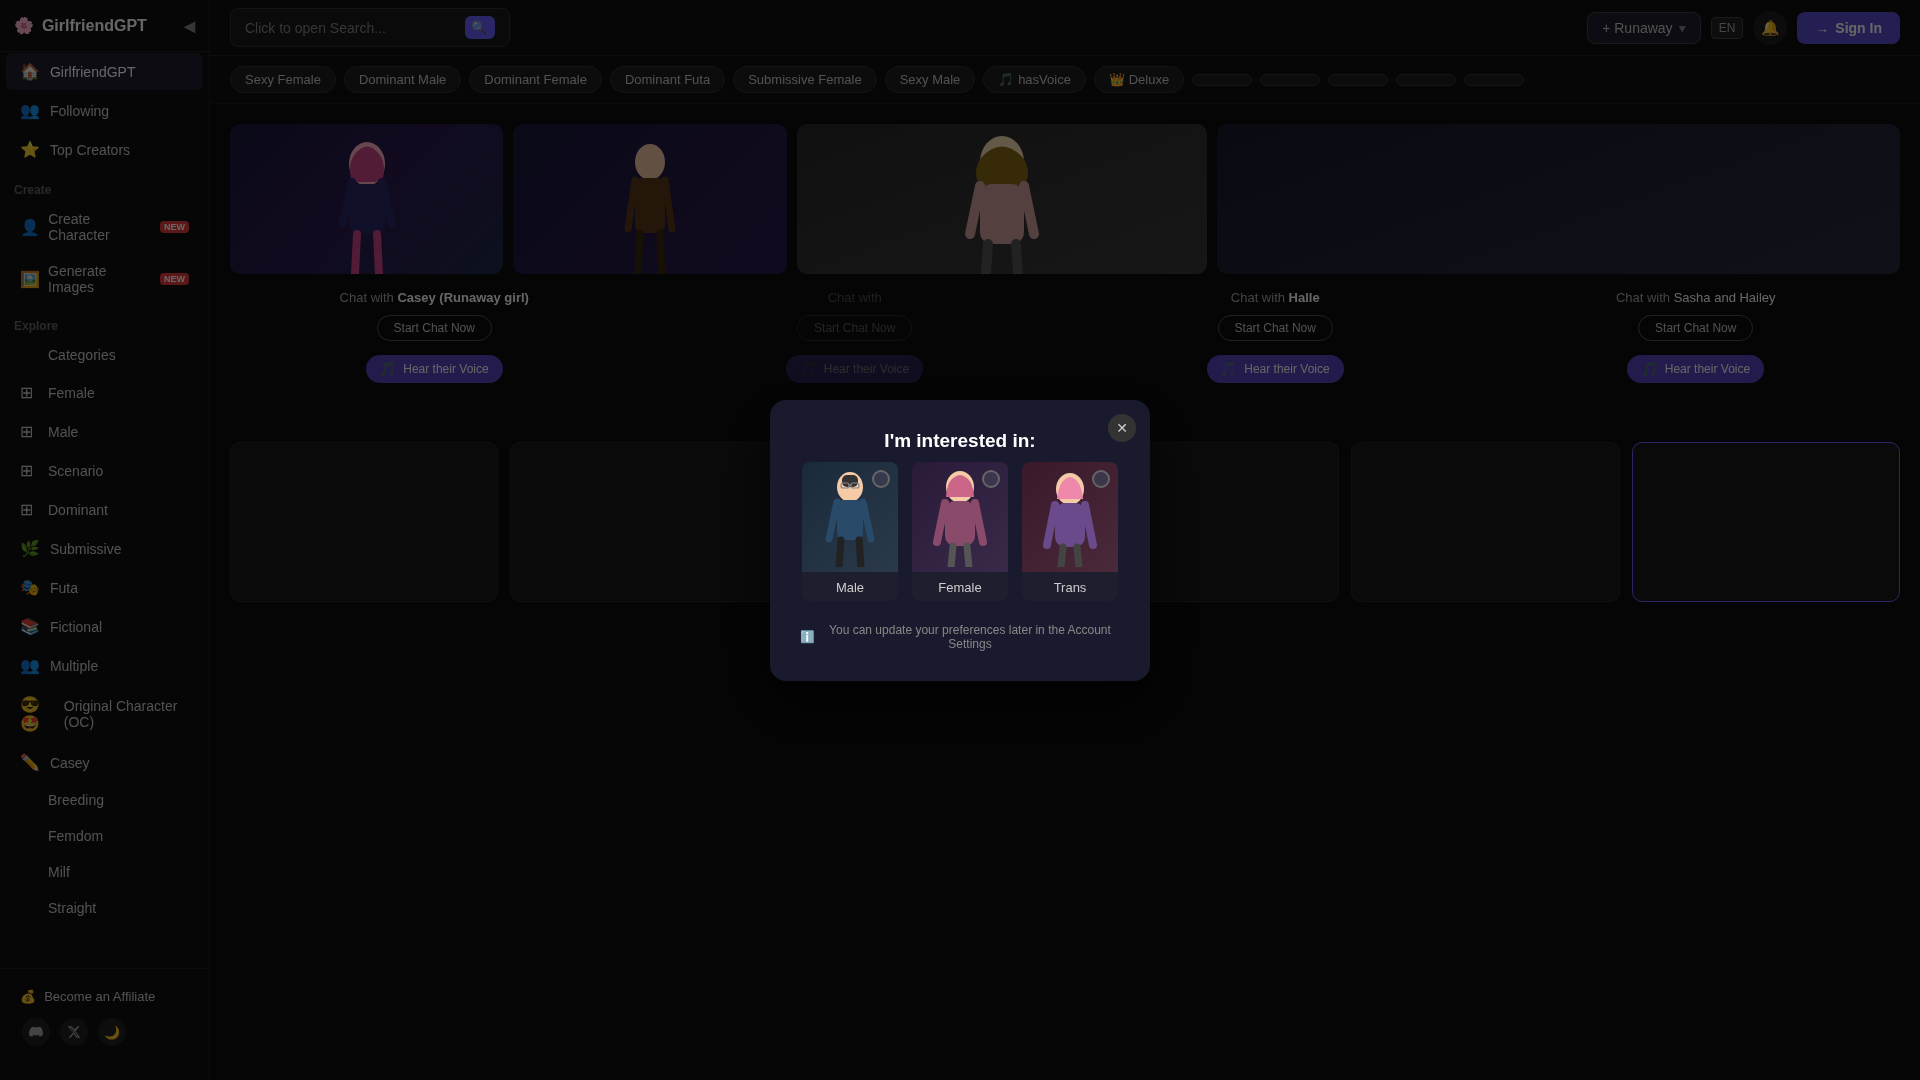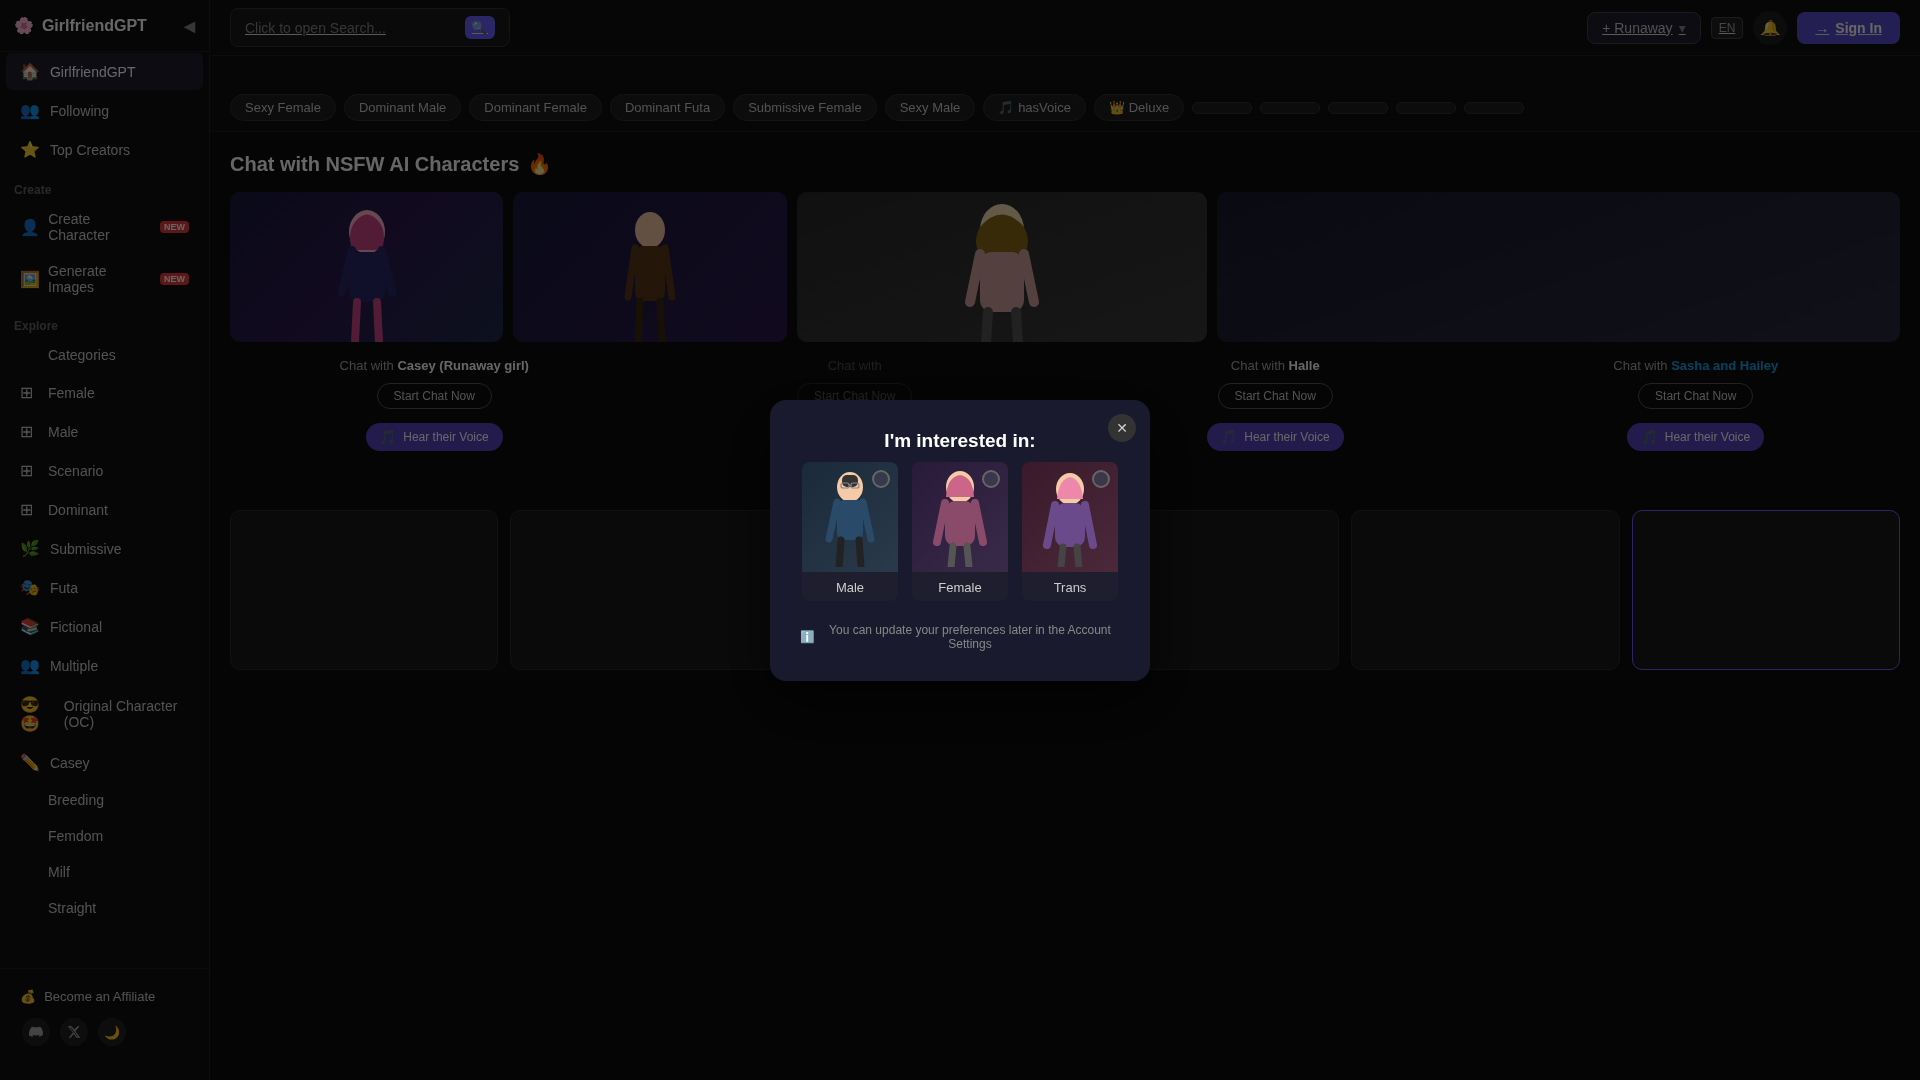--- a/index.html
+++ b/index.html
@@ -127,21 +127,20 @@
 
     
     .topbar {
       display: flex;
       align-items: center;
       gap: 16px;
       padding: 12px 20px;
       background: #111;
       border-bottom: 1px solid #222;
       height: 56px;
-      text-decoration: underline;
     }
     .search-box {
       display: flex;
       align-items: center;
       gap: 8px;
       background: #1a1a1a;
       border: 1px solid #333;
       border-radius: 8px;
       padding: 7px 14px;
       width: 280px;
@@ -220,21 +219,20 @@
     .filter-chip {
       background: #1e1e1e;
       border: 1px solid #333;
       border-radius: 20px;
       padding: 5px 14px;
       font-size: 13px;
       color: #ccc;
       white-space: nowrap;
       cursor: pointer;
       transition: background 0.15s;
-      margin-top: 28px;
     }
     .filter-chip.has-icon { display: flex; align-items: center; gap: 5px; }
 
     
     .content {
       flex: 1;
       overflow-y: auto;
       padding: 20px;
       position: relative;
     }
@@ -573,24 +571,20 @@
     <div class="filter-chip has-icon">🎵 hasVoice</div>
     <div class="filter-chip has-icon">👑 Deluxe</div>
     <div class="filter-chip" style="width:60px; background:#1e1e1e;"></div>
     <div class="filter-chip" style="width:60px; background:#1e1e1e;"></div>
     <div class="filter-chip" style="width:60px; background:#1e1e1e;"></div>
     <div class="filter-chip" style="width:60px; background:#1e1e1e;"></div>
     <div class="filter-chip" style="width:60px; background:#1e1e1e;"></div>
   </div>
 
   <div class="content">
-    <div class="section-title">
-      <span>Chat with NSFW AI Characters</span>
-      <span>🔥</span>
-    </div>
 
     <div style="display:flex; gap:10px; margin-bottom:16px; height:150px; overflow:hidden;">
       <div style="flex:1; border-radius:10px; background:linear-gradient(135deg,#1a1a3e,#2d1b4e,#1e2a4e); position:relative; overflow:hidden;">
         <div style="width:100%;height:100%;display:flex;align-items:center;justify-content:center;">
           <svg width="80" height="140" viewBox="0 0 80 140" style="position:absolute;bottom:0;">
             <ellipse cx="40" cy="30" rx="18" ry="22" fill="#ffb3c6"></ellipse>
             <rect x="22" y="50" width="36" height="50" rx="10" fill="#2a2a6a"></rect>
             <path d="M25 48 Q20 30 28 20 Q40 5 52 20 Q60 30 55 48" fill="#cc4488"></path>
             <line x1="25" y1="48" x2="15" y2="90" stroke="#2a2a6a" stroke-width="8" stroke-linecap="round"></line>
             <line x1="55" y1="48" x2="65" y2="90" stroke="#2a2a6a" stroke-width="8" stroke-linecap="round"></line>
@@ -663,21 +657,21 @@
         <button class="start-chat-btn">Start Chat Now</button>
         <div class="hear-voice-btn">
           <span class="hear-voice-icon">🎵</span>
           <span>Hear their Voice</span>
         </div>
       </div>
 
       <div style="flex:1; display:flex; flex-direction:column; align-items:center; gap:6px;">
         <div style="font-size:13px; color:#ccc; margin-bottom:4px; text-align:center;">
           <span style="color:#aaa;">Chat with </span>
-          <span style="font-weight:700; color:#0ea5e9;">Sasha and Hailey</span>
+          <span style="font-weight:400; color:#ffffff;">Sasha and Hailey</span>
         </div>
         <button class="start-chat-btn">Start Chat Now</button>
         <div class="hear-voice-btn">
           <span class="hear-voice-icon">🎵</span>
           <span>Hear their Voice</span>
         </div>
       </div>
     </div>
 
     <div class="trending-tabs">

